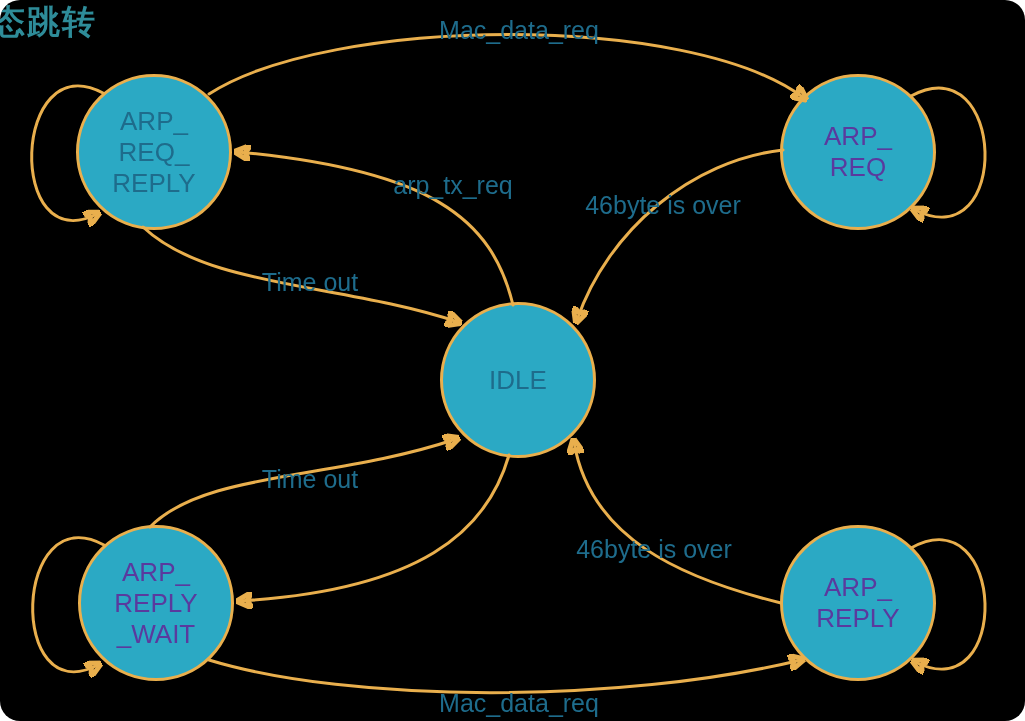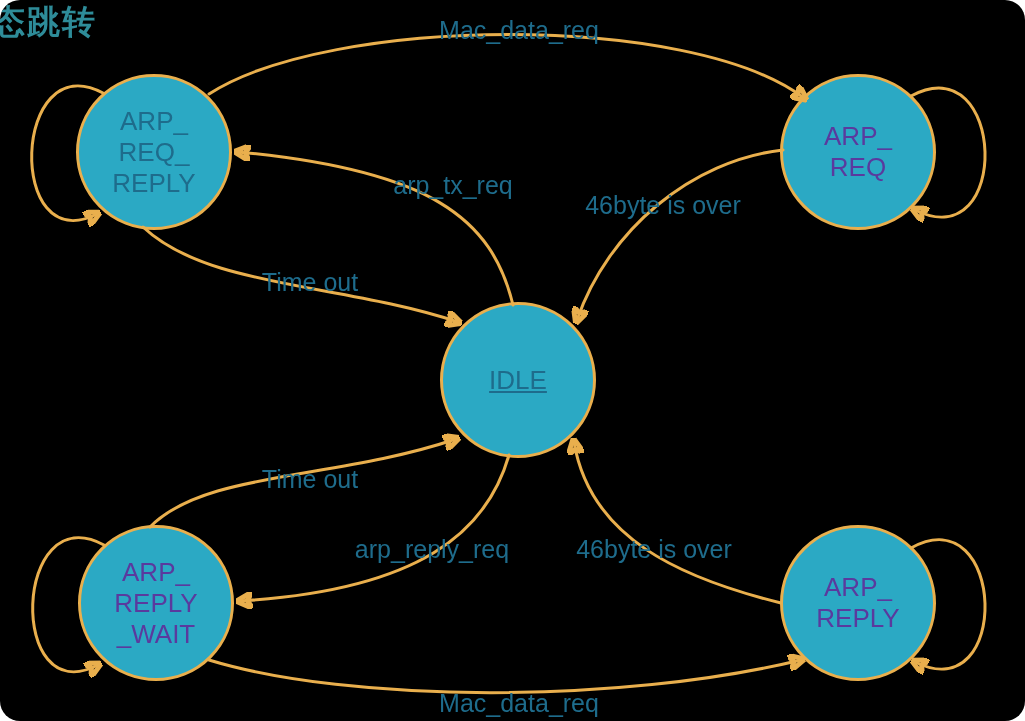--- a/index.html
+++ b/index.html
@@ -44,21 +44,21 @@
     <div>ARP_</div>
     <div>REQ_</div>
     <div>REPLY</div>
   </div>
 
   <div class="state purple" style="left:780px;top:74px;">
     <div>ARP_</div>
     <div>REQ</div>
   </div>
 
-  <div class="state teal" style="left:440px;top:302px;text-decoration:underline;">
+  <div class="state teal" style="left:440px;top:302px;">
     <div>IDLE</div>
   </div>
 
   <div class="state purple" style="left:78px;top:525px;">
     <div>ARP_</div>
     <div>REPLY</div>
     <div>_WAIT</div>
   </div>
 
   <div class="state purple" style="left:780px;top:525px;">
@@ -84,17 +84,16 @@
     <path d="M 209 660 C 350 703, 620 704, 801 660" marker-end="url(#arrow)"></path>
     <path d="M 104 545 C 13 496, 7 712, 98 665" marker-end="url(#arrow)"></path>
     <path d="M 911 548 C 1006 496, 1012 710, 915 662" marker-end="url(#arrow)"></path>
   </svg>
 
   <div class="edge-label misspelled" style="left:519px;top:16px;">Mac_data_req</div>
   <div class="edge-label misspelled" style="left:422px;top:171px;margin-left:31px;">arp_tx_req</div>
   <div class="edge-label" style="left:663px;top:191px;">46byte is over</div>
   <div class="edge-label" style="left:310px;top:268px;">Time out</div>
   <div class="edge-label" style="left:310px;top:465px;">Time out</div>
-  <div class="edge-label misspelled" style="left:432px;top:535px;">arp_reply_req</div>
   <div class="edge-label" style="left:654px;top:535px;">46byte is over</div>
   <div class="edge-label misspelled" style="left:519px;top:689px;">Mac_data_req</div>
 
 </div>
 
 </body></html>

